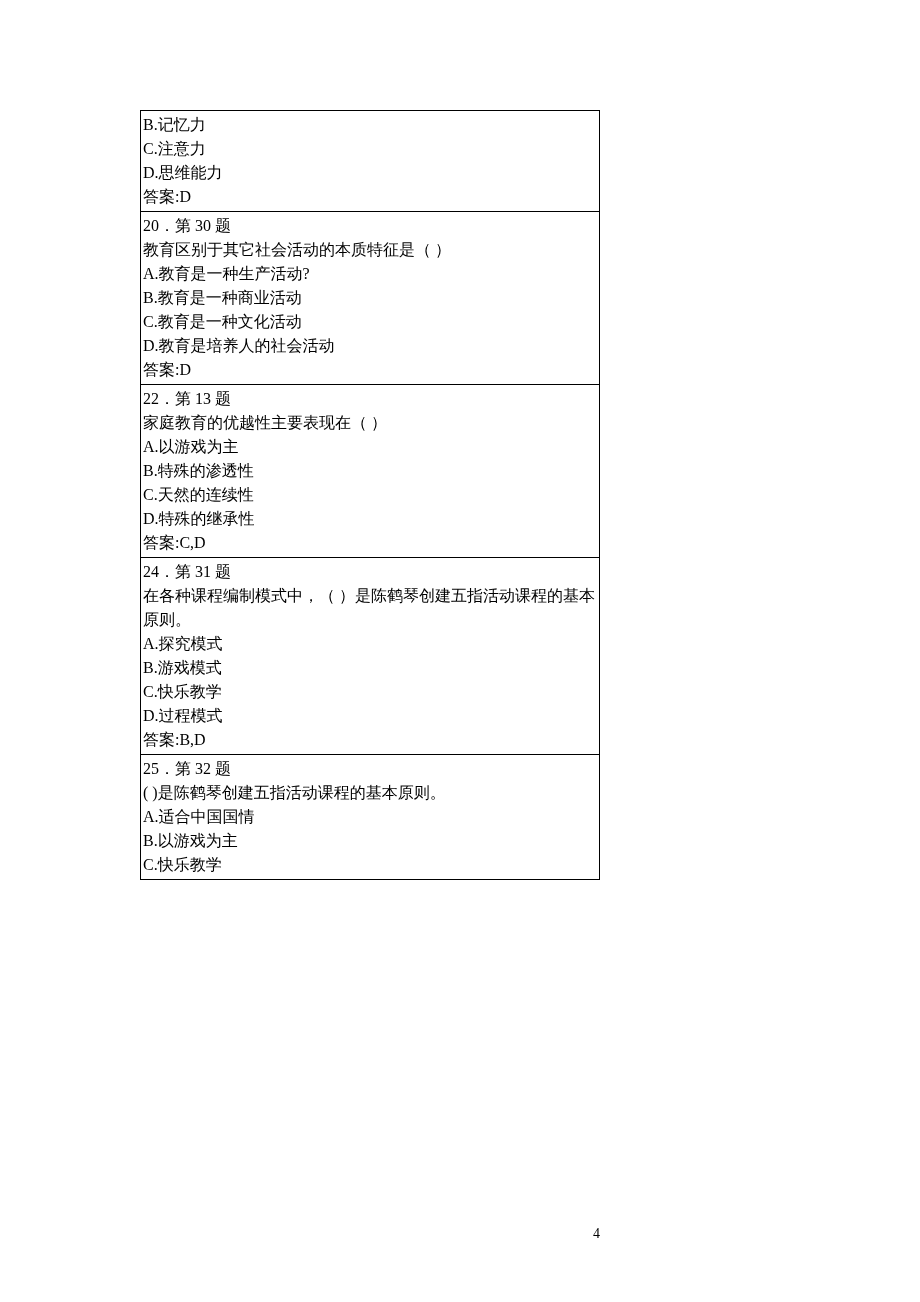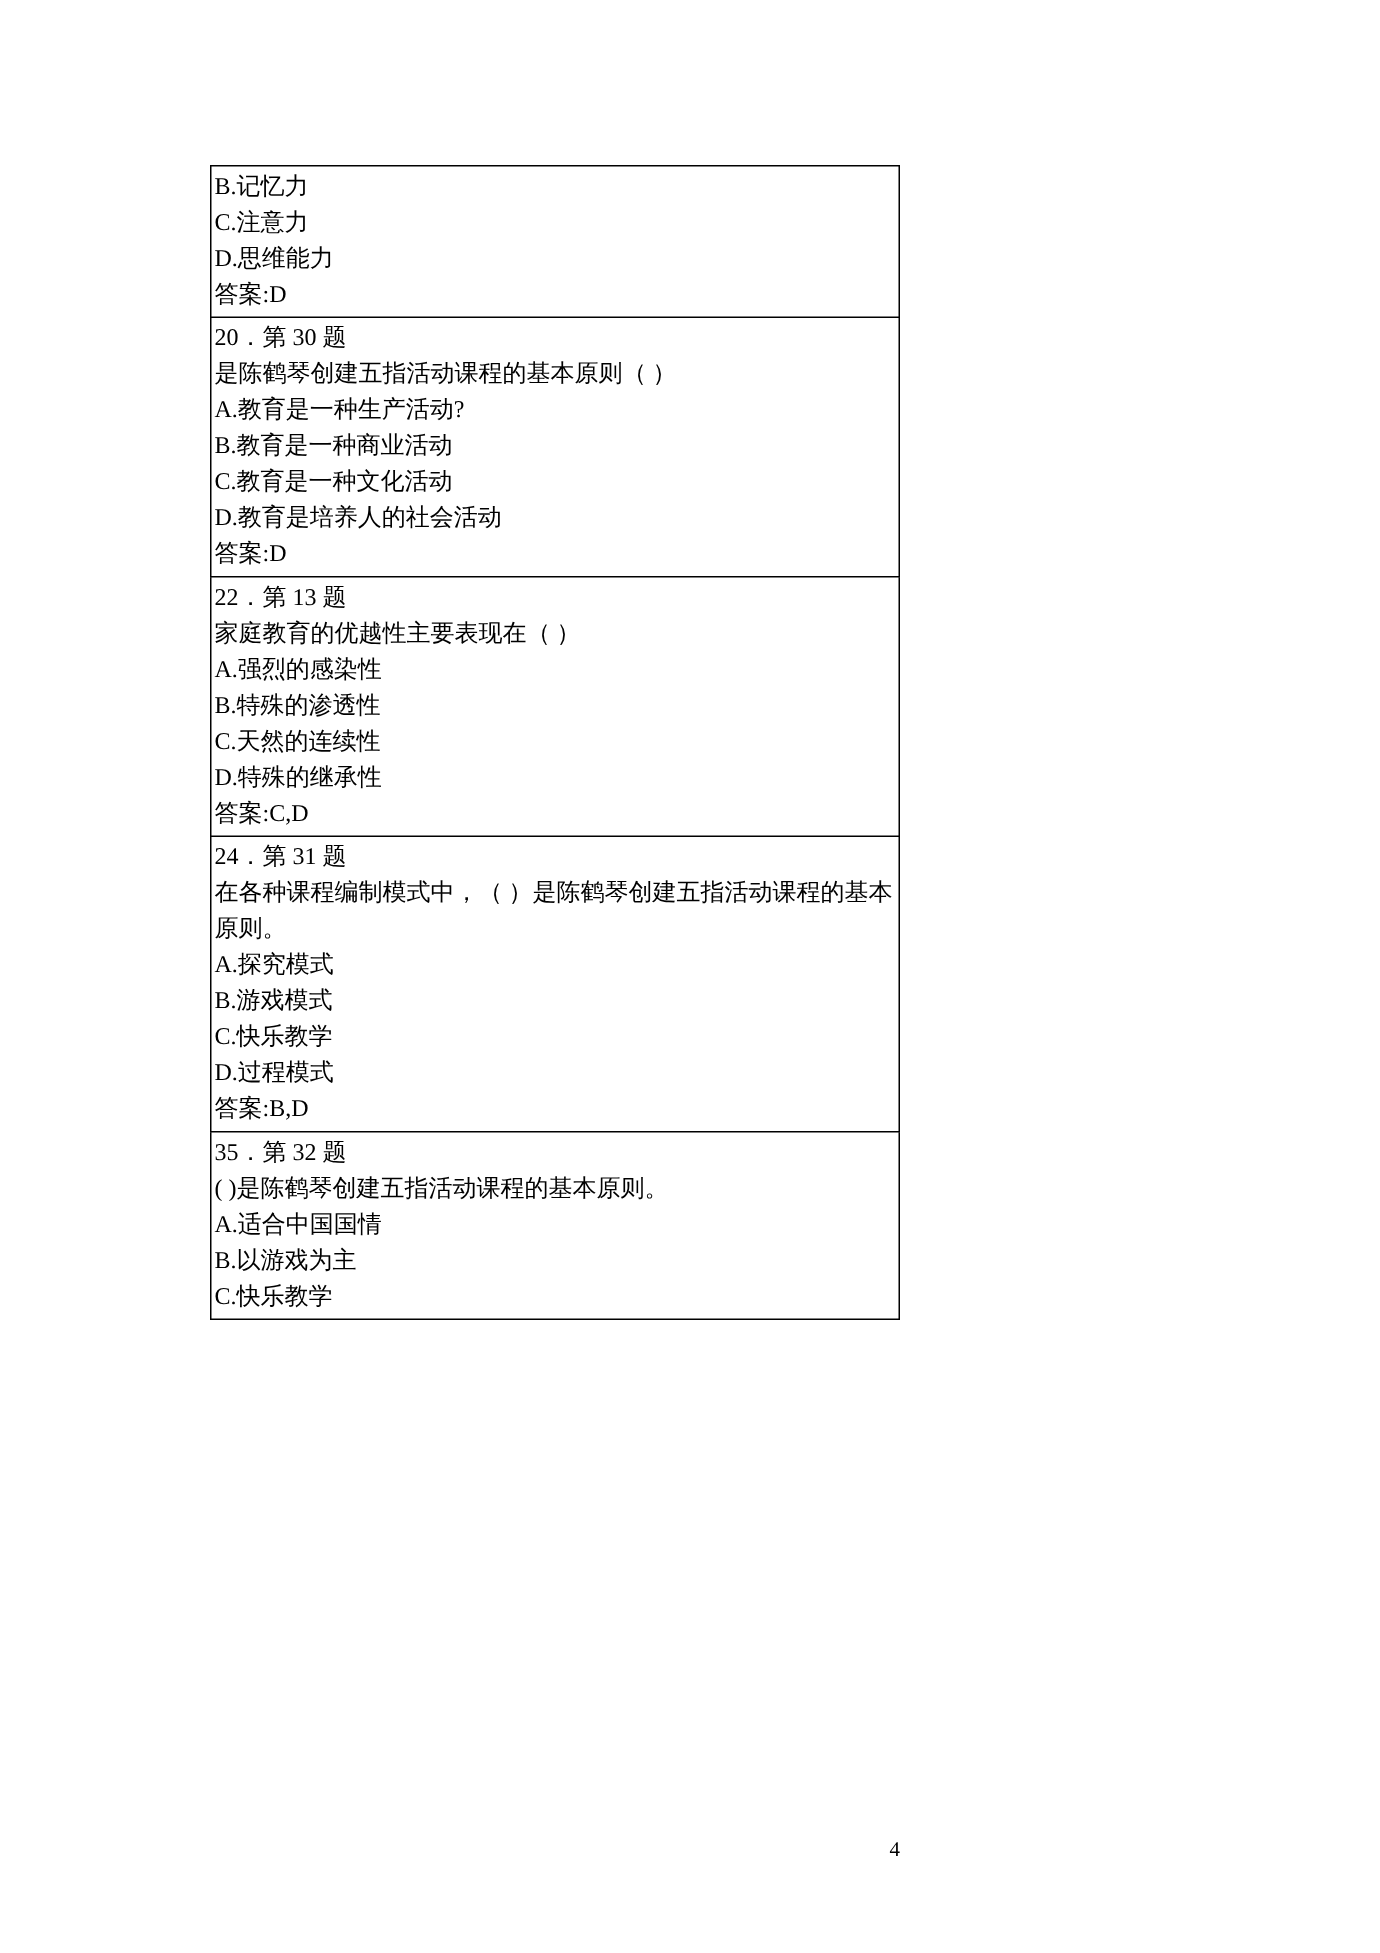--- a/index.html
+++ b/index.html
@@ -51,53 +51,53 @@
           <td>
             <span class="line">B.记忆力</span>
             <span class="line">C.注意力</span>
             <span class="line">D.思维能力</span>
             <span class="line">答案:D</span>
           </td>
         </tr>
         <tr>
           <td>
             <span class="line">20．第 30 题</span>
-            <span class="line">是陈鹤琴创建五指活动课程的基本原则（  ）</span>
+            <span class="line">教育区别于其它社会活动的本质特征是（  ）</span>
             <span class="line">A.教育是一种生产活动?</span>
             <span class="line">B.教育是一种商业活动</span>
             <span class="line">C.教育是一种文化活动</span>
             <span class="line">D.教育是培养人的社会活动</span>
             <span class="line">答案:D</span>
           </td>
         </tr>
         <tr>
           <td>
             <span class="line">22．第 13 题</span>
             <span class="line">家庭教育的优越性主要表现在（        ）</span>
-            <span class="line">A.强烈的感染性</span>
+            <span class="line">A.以游戏为主</span>
             <span class="line">B.特殊的渗透性</span>
             <span class="line">C.天然的连续性</span>
             <span class="line">D.特殊的继承性</span>
             <span class="line">答案:C,D</span>
           </td>
         </tr>
         <tr>
           <td>
             <span class="line">24．第 31 题</span>
             <span class="line">在各种课程编制模式中，（     ）是陈鹤琴创建五指活动课程的基本原则。</span>
             <span class="line">A.探究模式</span>
             <span class="line">B.游戏模式</span>
             <span class="line">C.快乐教学</span>
             <span class="line">D.过程模式</span>
             <span class="line">答案:B,D</span>
           </td>
         </tr>
         <tr>
           <td>
-            <span class="line">35．第 32 题</span>
+            <span class="line">25．第 32 题</span>
             <span class="line">( )是陈鹤琴创建五指活动课程的基本原则。</span>
             <span class="line">A.适合中国国情</span>
             <span class="line">B.以游戏为主</span>
             <span class="line">C.快乐教学</span>
           </td>
         </tr>
       </tbody>
   </table>
   <div class="pagenum">4</div>
 </div>

